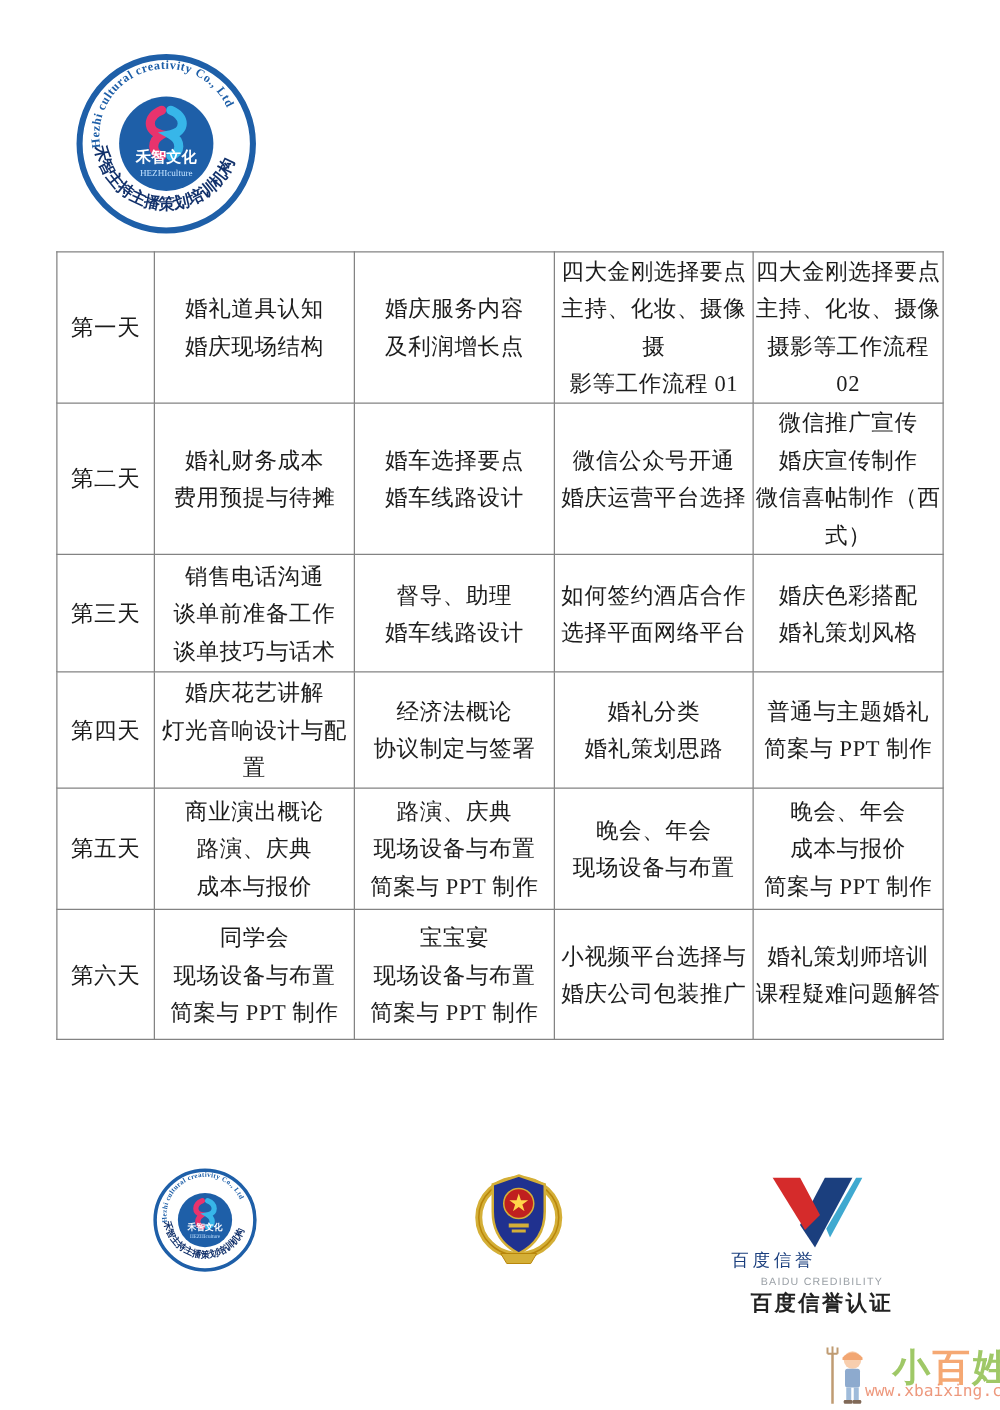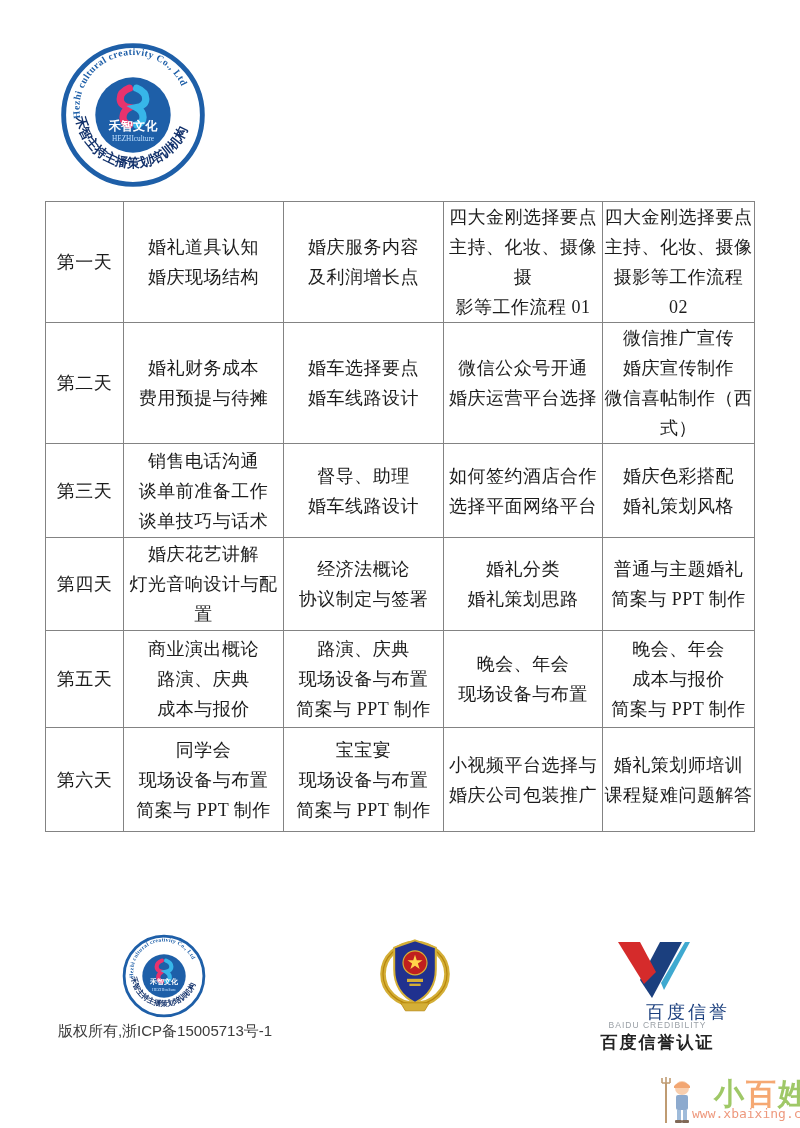--- a/index.html
+++ b/index.html
@@ -26,23 +26,23 @@
   
   .footer-logo{position:absolute;left:122px;top:934px;width:84px;height:84px;}
   .copyright{position:absolute;left:45px;top:1022px;width:240px;text-align:center;
              font-family:"Liberation Sans","DejaVu Sans",sans-serif;
              font-size:15px;color:#3c3c3c;}
   .police-badge{position:absolute;left:375px;top:932px;width:80px;height:84px;}
   .police-text{position:absolute;left:310px;top:1021px;width:210px;text-align:center;
                font-family:"Liberation Sans","DejaVu Sans",sans-serif;
                font-size:17px;font-weight:700;color:#111;white-space:nowrap;}
   .baidu-v{position:absolute;left:616px;top:942px;width:74px;height:58px;}
-  .baidu-name{position:absolute;left:585px;top:1000px;width:145px;text-align:right;
+  .baidu-name{position:absolute;left:585px;top:1000px;width:145px;text-align:left;
               font-family:"Liberation Sans","DejaVu Sans",sans-serif;
-              font-size:18px;letter-spacing:3px;color:#1b3f7e;}
+              font-size:14px;letter-spacing:3px;color:#1b3f7e;}
   .baidu-en{position:absolute;left:585px;top:1020px;width:145px;text-align:center;
             font-family:"Liberation Sans","DejaVu Sans",sans-serif;
             font-size:8.5px;letter-spacing:1px;color:#9aa0a6;}
   .baidu-cert{position:absolute;left:575px;top:1031px;width:165px;text-align:center;
               font-family:"Liberation Sans","DejaVu Sans",sans-serif;
               font-size:17px;font-weight:700;letter-spacing:2px;color:#222;}
 
   
   .mascot{position:absolute;left:660px;top:1077px;width:36px;height:48px;opacity:.85;}
   .wm-name{position:absolute;left:698px;top:1074px;width:100px;
@@ -166,21 +166,20 @@
 婚庆公司包装推广</td>
       <td>婚礼策划师培训
 课程疑难问题解答</td>
     </tr>
   </tbody>
     </table>
 
   <svg class="footer-logo" viewBox="0 0 120 120">
       <use href="#hezhi-logo"></use>
     </svg>
-  <div class="copyright">版权所有,浙ICP备15005713号-1</div>
 
   <svg class="police-badge" viewBox="0 0 100 104">
     <ellipse cx="50" cy="52" rx="40" ry="38" fill="none" stroke="#d4af37" stroke-width="7"></ellipse>
     <ellipse cx="50" cy="52" rx="40" ry="38" fill="none" stroke="#b8860b" stroke-width="1.5"></ellipse>
     <path d="M50,10 L76,19 L76,46 C76,68 64,81 50,88 C36,81 24,68 24,46 L24,19 Z" fill="#20318f" stroke="#d4af37" stroke-width="2.5"></path>
     <circle cx="50" cy="38" r="15" fill="#c01f1f" stroke="#d4af37" stroke-width="1.5"></circle>
     <path d="M50,28 l2.2,6.8 h7.2 l-5.8,4.2 2.2,6.8 -5.8,-4.2 -5.8,4.2 2.2,-6.8 -5.8,-4.2 h7.2 Z" fill="#ffd54a"></path>
     <rect x="40" y="58" width="20" height="4" fill="#d4af37"></rect>
     <rect x="43" y="64" width="14" height="3" fill="#d4af37"></rect>
     <path d="M32,88 L68,88 L62,98 L38,98 Z" fill="#d4af37" stroke="#b8860b" stroke-width="1"></path>

